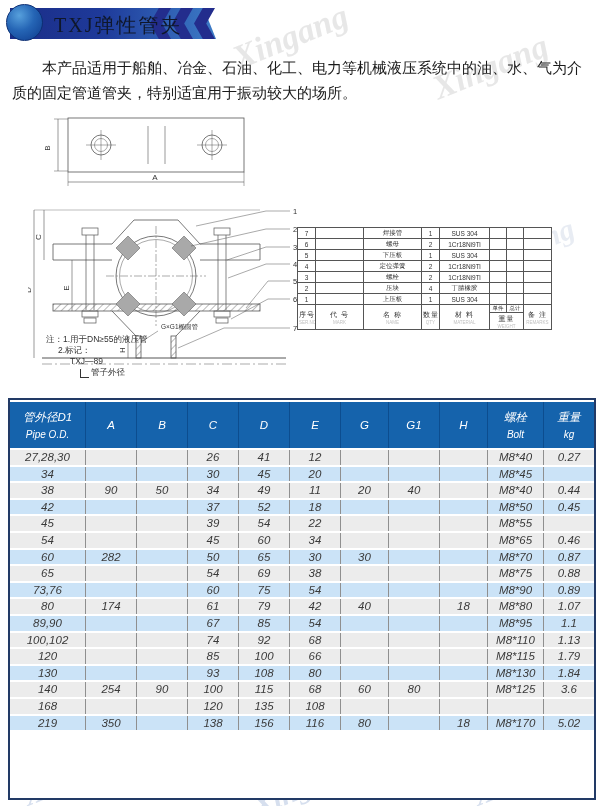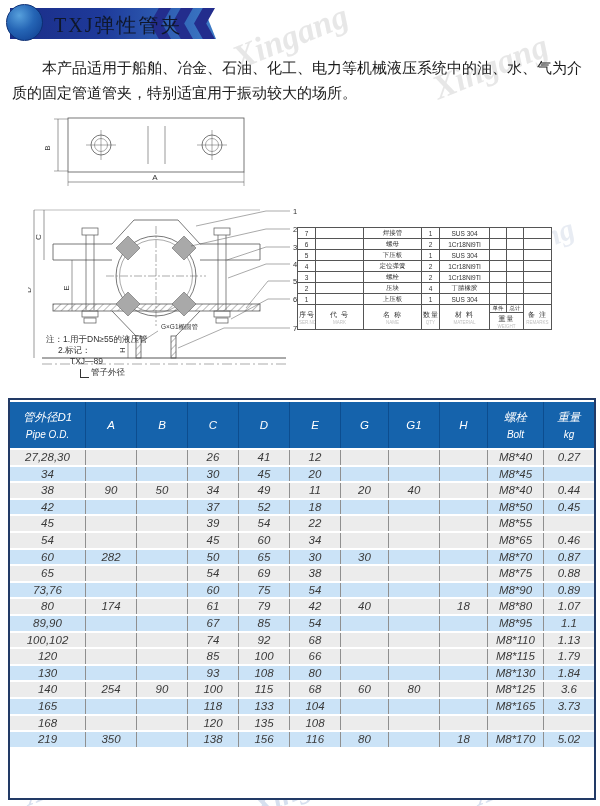--- a/index.html
+++ b/index.html
@@ -577,33 +577,20 @@
             <td>90</td>
             <td>100</td>
             <td>115</td>
             <td>68</td>
             <td>60</td>
             <td>80</td>
             <td></td>
             <td>M8*125</td>
             <td>3.6</td>
           </tr>
-          <tr class="odd">
-            <td>165</td>
-            <td></td>
-            <td></td>
-            <td>118</td>
-            <td>133</td>
-            <td>104</td>
-            <td></td>
-            <td></td>
-            <td></td>
-            <td>M8*165</td>
-            <td>3.73</td>
-          </tr>
           <tr class="even">
             <td>168</td>
             <td></td>
             <td></td>
             <td>120</td>
             <td>135</td>
             <td>108</td>
             <td></td>
             <td></td>
             <td></td>

